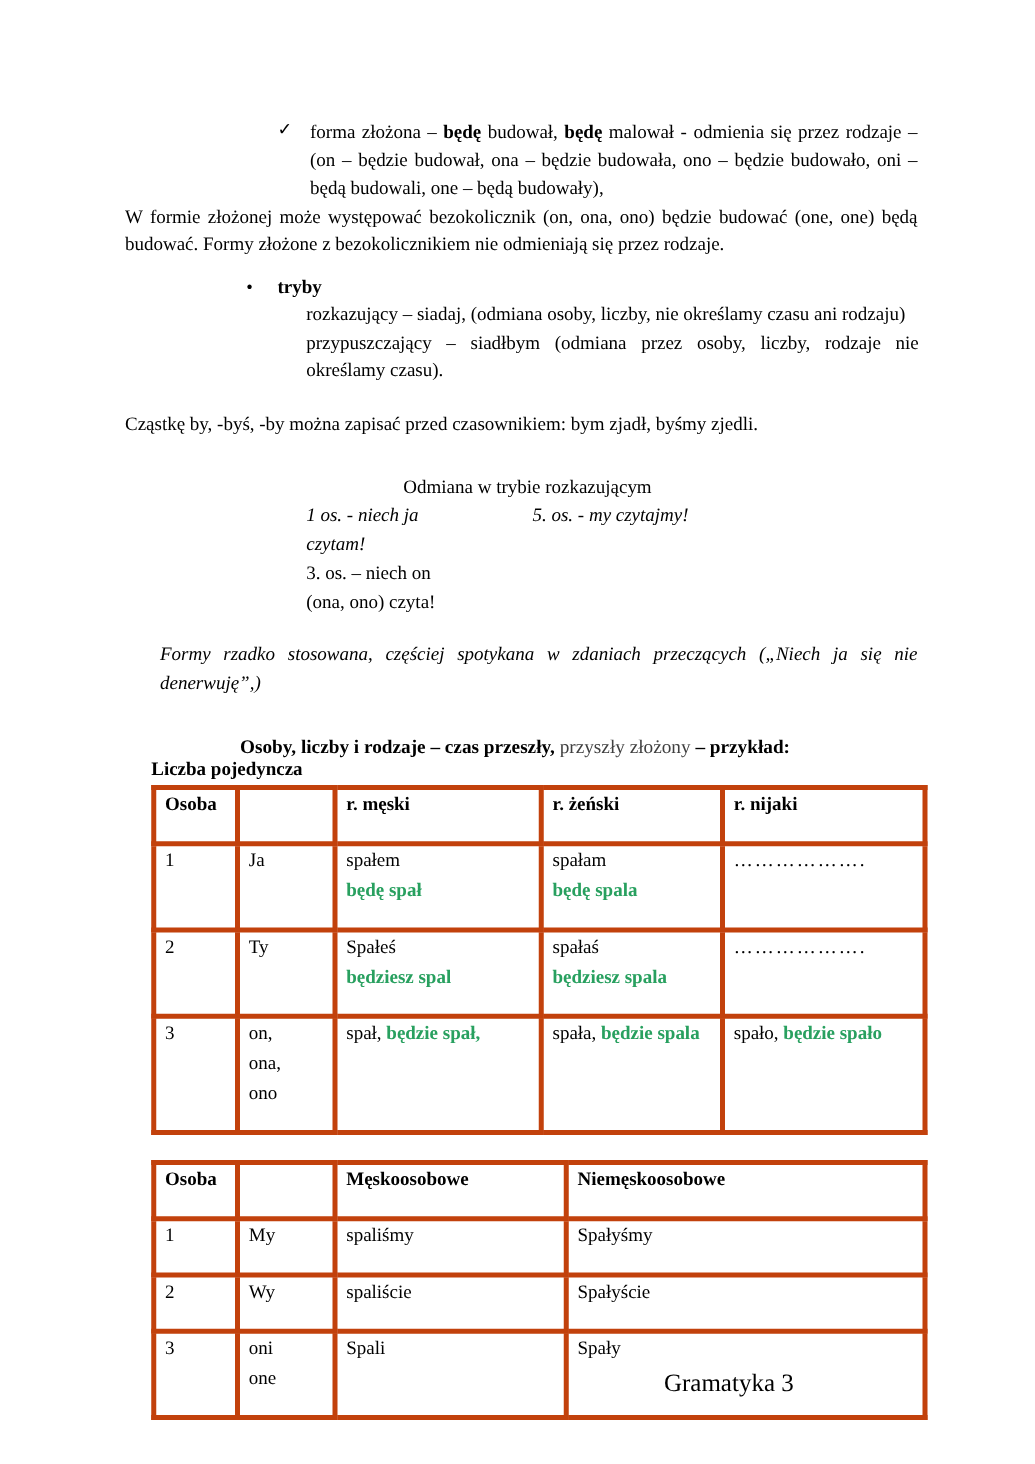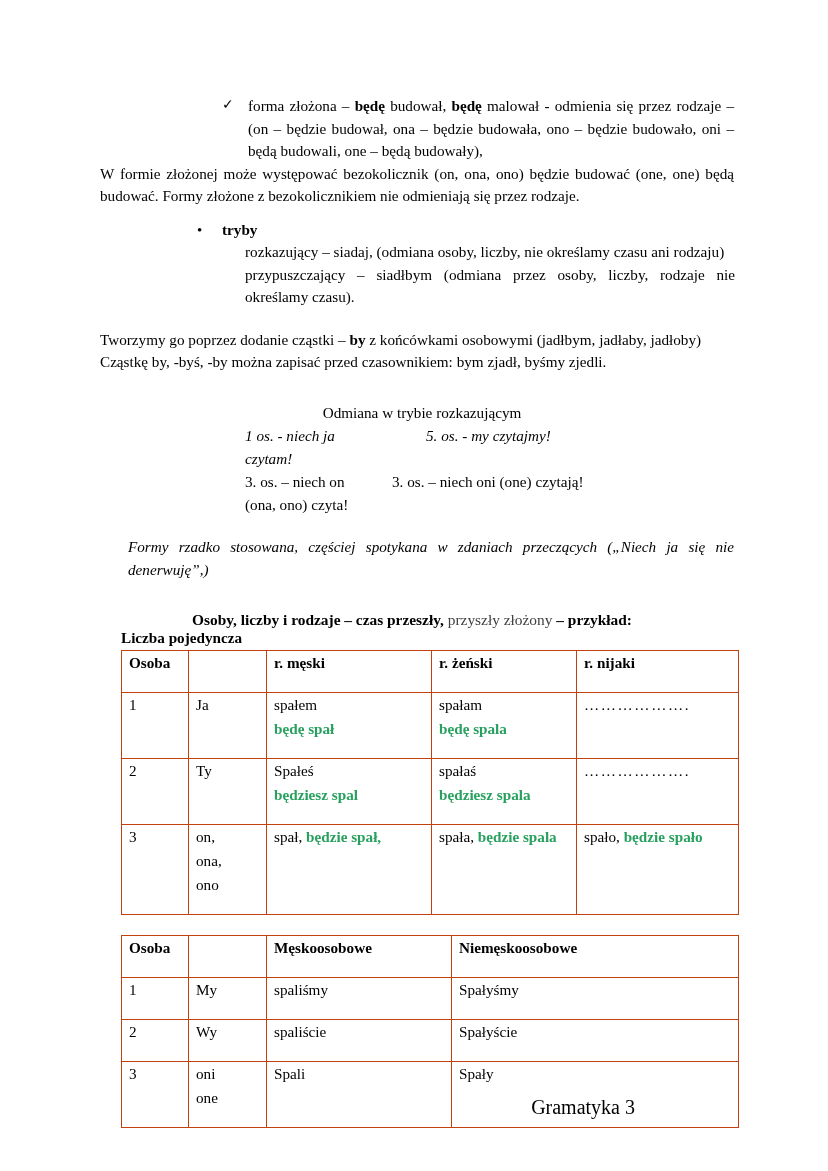--- a/index.html
+++ b/index.html
@@ -118,21 +118,21 @@
     margin-bottom: 3px;
   }
 
   table.grid {
     border-collapse: collapse;
     margin-left: 21px;
     font-size: 15.2px;
     table-layout: fixed;
   }
   table.grid td, table.grid th {
-    border: 1px solid #c2410c;
+    border: 4px solid #c2410c;
     padding: 3px 7px 20px 7px;
     vertical-align: top;
     text-align: left;
     font-weight: normal;
   }
   table.grid th {
     font-weight: bold;
   }
   .t1 { width: 617px; }
   .t1 col.c1 { width: 67px; }
@@ -188,36 +188,34 @@
       <div class="bullet-body body-text bold">tryby</div>
     </div>
 
     <div class="tryby-sub">
       <p class="body-text just">rozkazujący – siadaj, (odmiana osoby, liczby, nie określamy czasu ani rodzaju)</p>
       <p class="body-text just">przypuszczający – siadłbym (odmiana przez osoby, liczby, rodzaje nie określamy czasu).</p>
     </div>
 
     <div class="spacer-m"></div>
 
-    <p class="body-text just"><span>Tworzymy go poprzez dodanie cząstki – </span><span class="bold">by</span><span> z końcówkami osobowymi (jadłbym, jadłaby, jadłoby)</span></p>
 
     <p class="body-text">Cząstkę by, -byś, -by można zapisać przed czasownikiem: bym zjadł, byśmy zjedli.</p>
 
     <div class="spacer-l"></div>
 
     <div class="odmiana-title">Odmiana w trybie rozkazującym</div>
 
     <div class="conj">
       <div class="conj-row first">
         <div class="conj-left ital">1 os. - niech ja czytam!</div>
         <div class="conj-right ital">5. os. -  my czytajmy!</div>
       </div>
       <div class="conj-row">
         <div class="conj-left">3. os. – niech on (ona, ono) czyta!</div>
-        <div class="conj-right">3. os. – niech oni (one) czytają!</div>
       </div>
     </div>
 
     <div class="spacer-m"></div>
 
     <div style="margin-left:28px; width:606px;">
       <p class="note-ital">Formy rzadko stosowana, częściej spotykana w zdaniach przeczących („Niech ja się nie denerwuję”,)</p>
     </div>
 
     <div class="spacer-l"></div>

